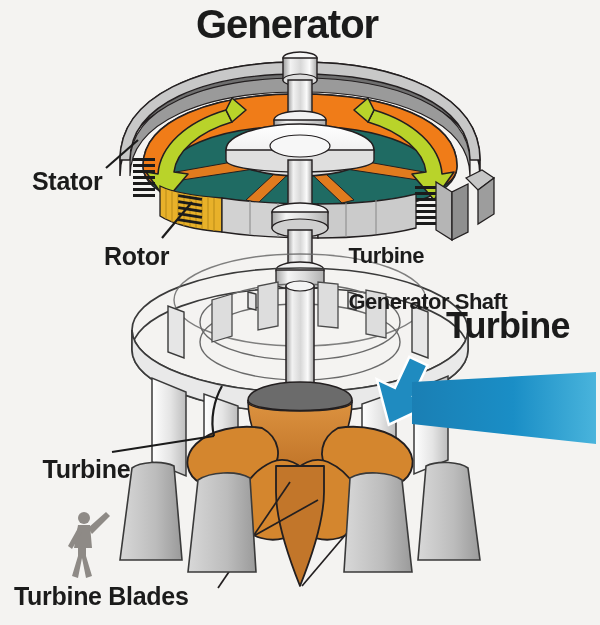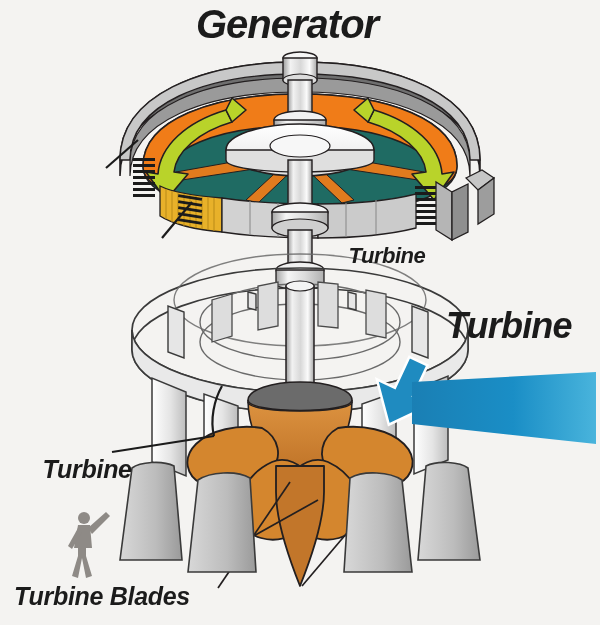--- a/index.html
+++ b/index.html
@@ -8,21 +8,20 @@
     padding: 0;
     background: #ffffff;
   }
   #stage {
     position: relative;
     width: 600px;
     height: 625px;
     background: #3b82f6;
     overflow: hidden;
     font-family: "Liberation Sans", sans-serif;
-    font-style: italic;
   }
   #art {
     position: absolute;
     left: 0;
     top: 0;
     width: 600px;
     height: 625px;
   }
   .lbl {
     position: absolute;
@@ -325,24 +324,27 @@
       <path d="M162 238 L192 202"></path>
       <path d="M112 452 L214 436"></path>
       <path d="M214 436 C210 420 214 400 222 386"></path>
     </g>
   </svg>
 
   <div class="lbl" id="lbl-generator">Generator</div>
 
   <div class="lbl" id="lbl-turbine">Turbine</div>
 
-
+  <div class="lbl" id="lbl-stator">Stator</div>
+
+  <div class="lbl" id="lbl-rotor">Rotor</div>
 
   <div class="lbl" id="lbl-shaft">
     <span>Turbine</span><br>
+    <span>Generator Shaft</span>
   </div>
 
   <div class="lbl" id="lbl-wicket">
     <span>Turbine</span><br>
   </div>
 
   <div class="lbl" id="lbl-blades">Turbine Blades</div>
 
 
 </div>

